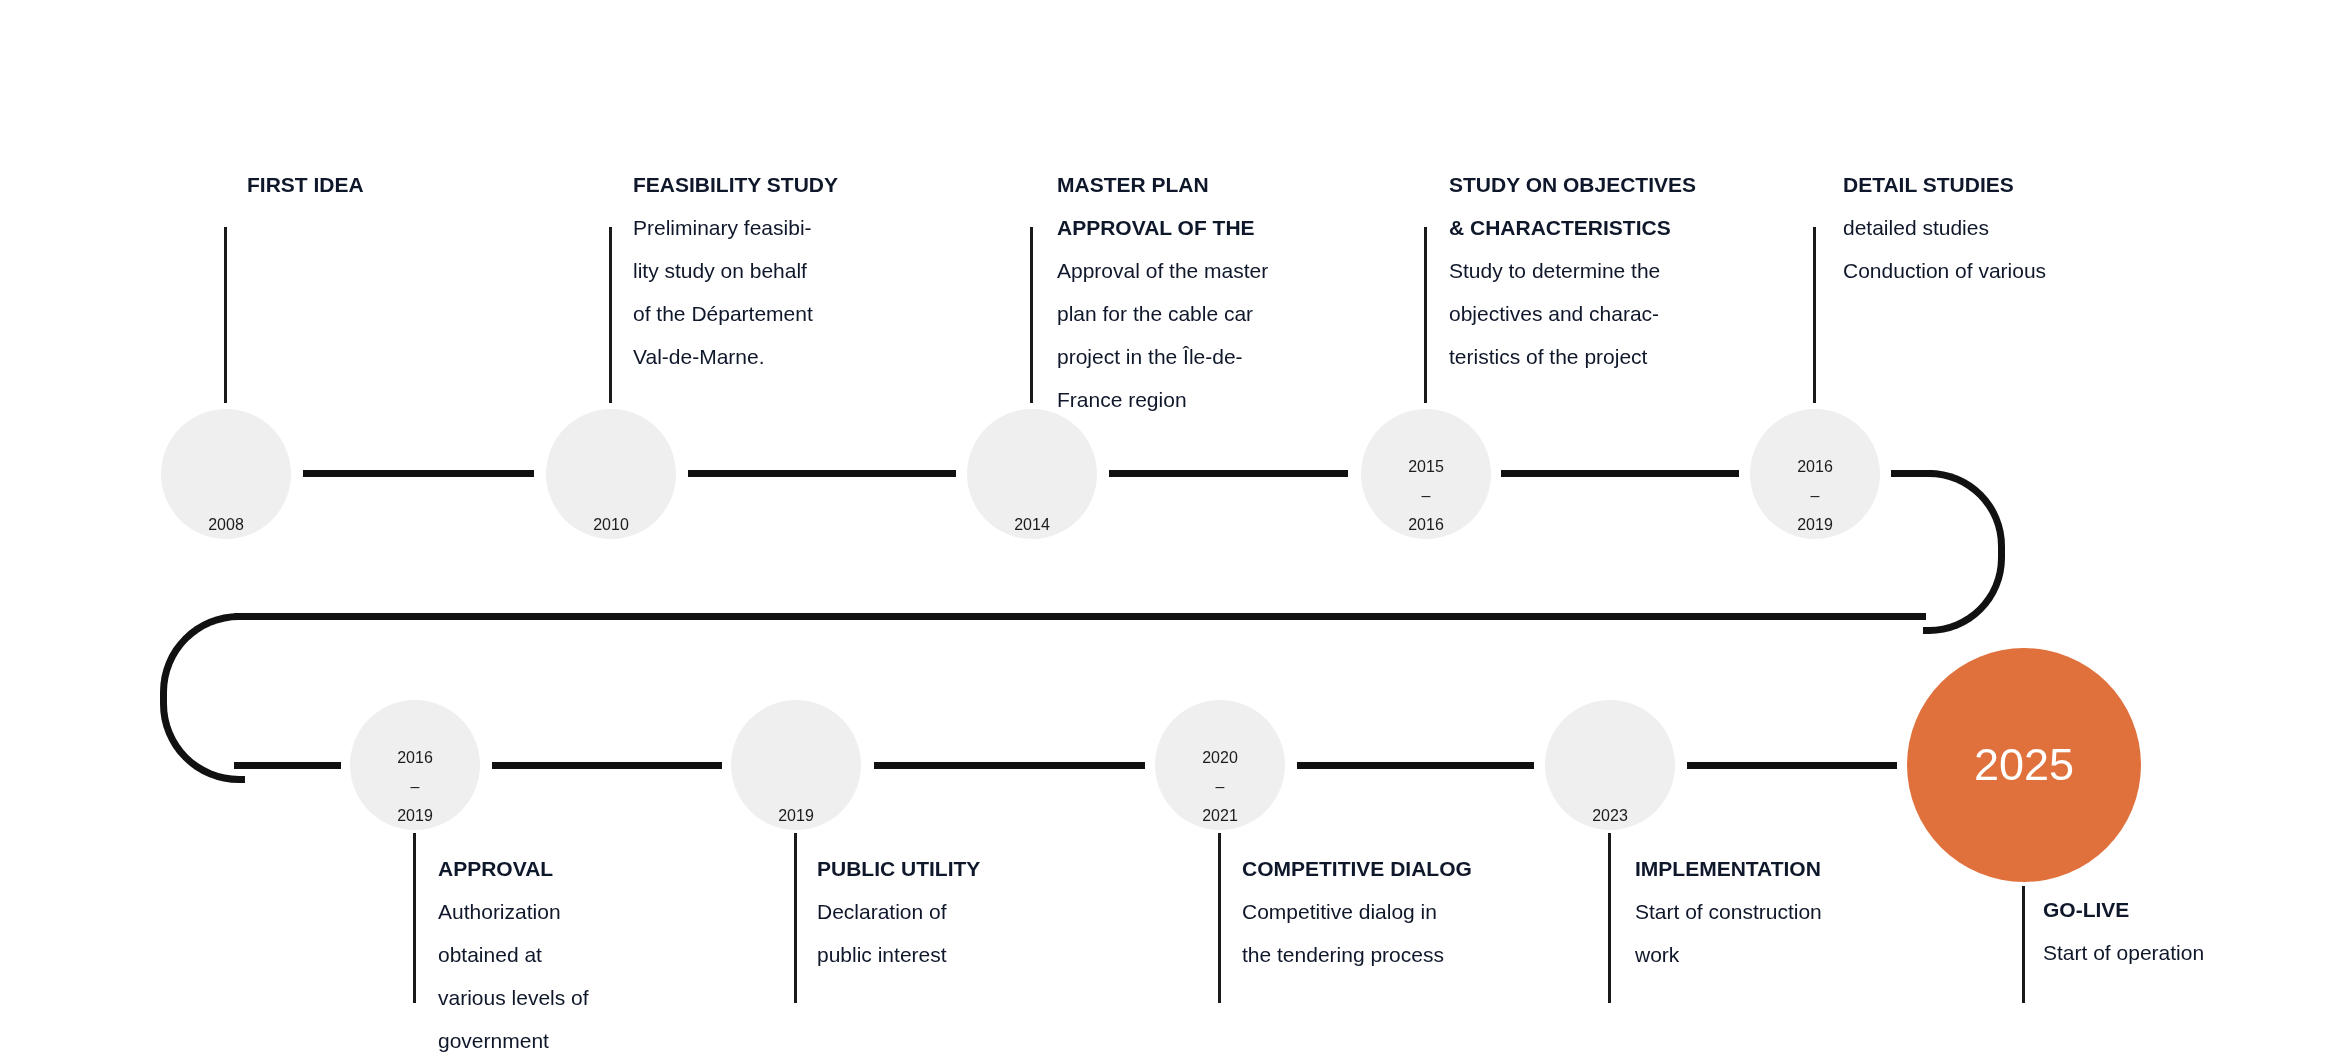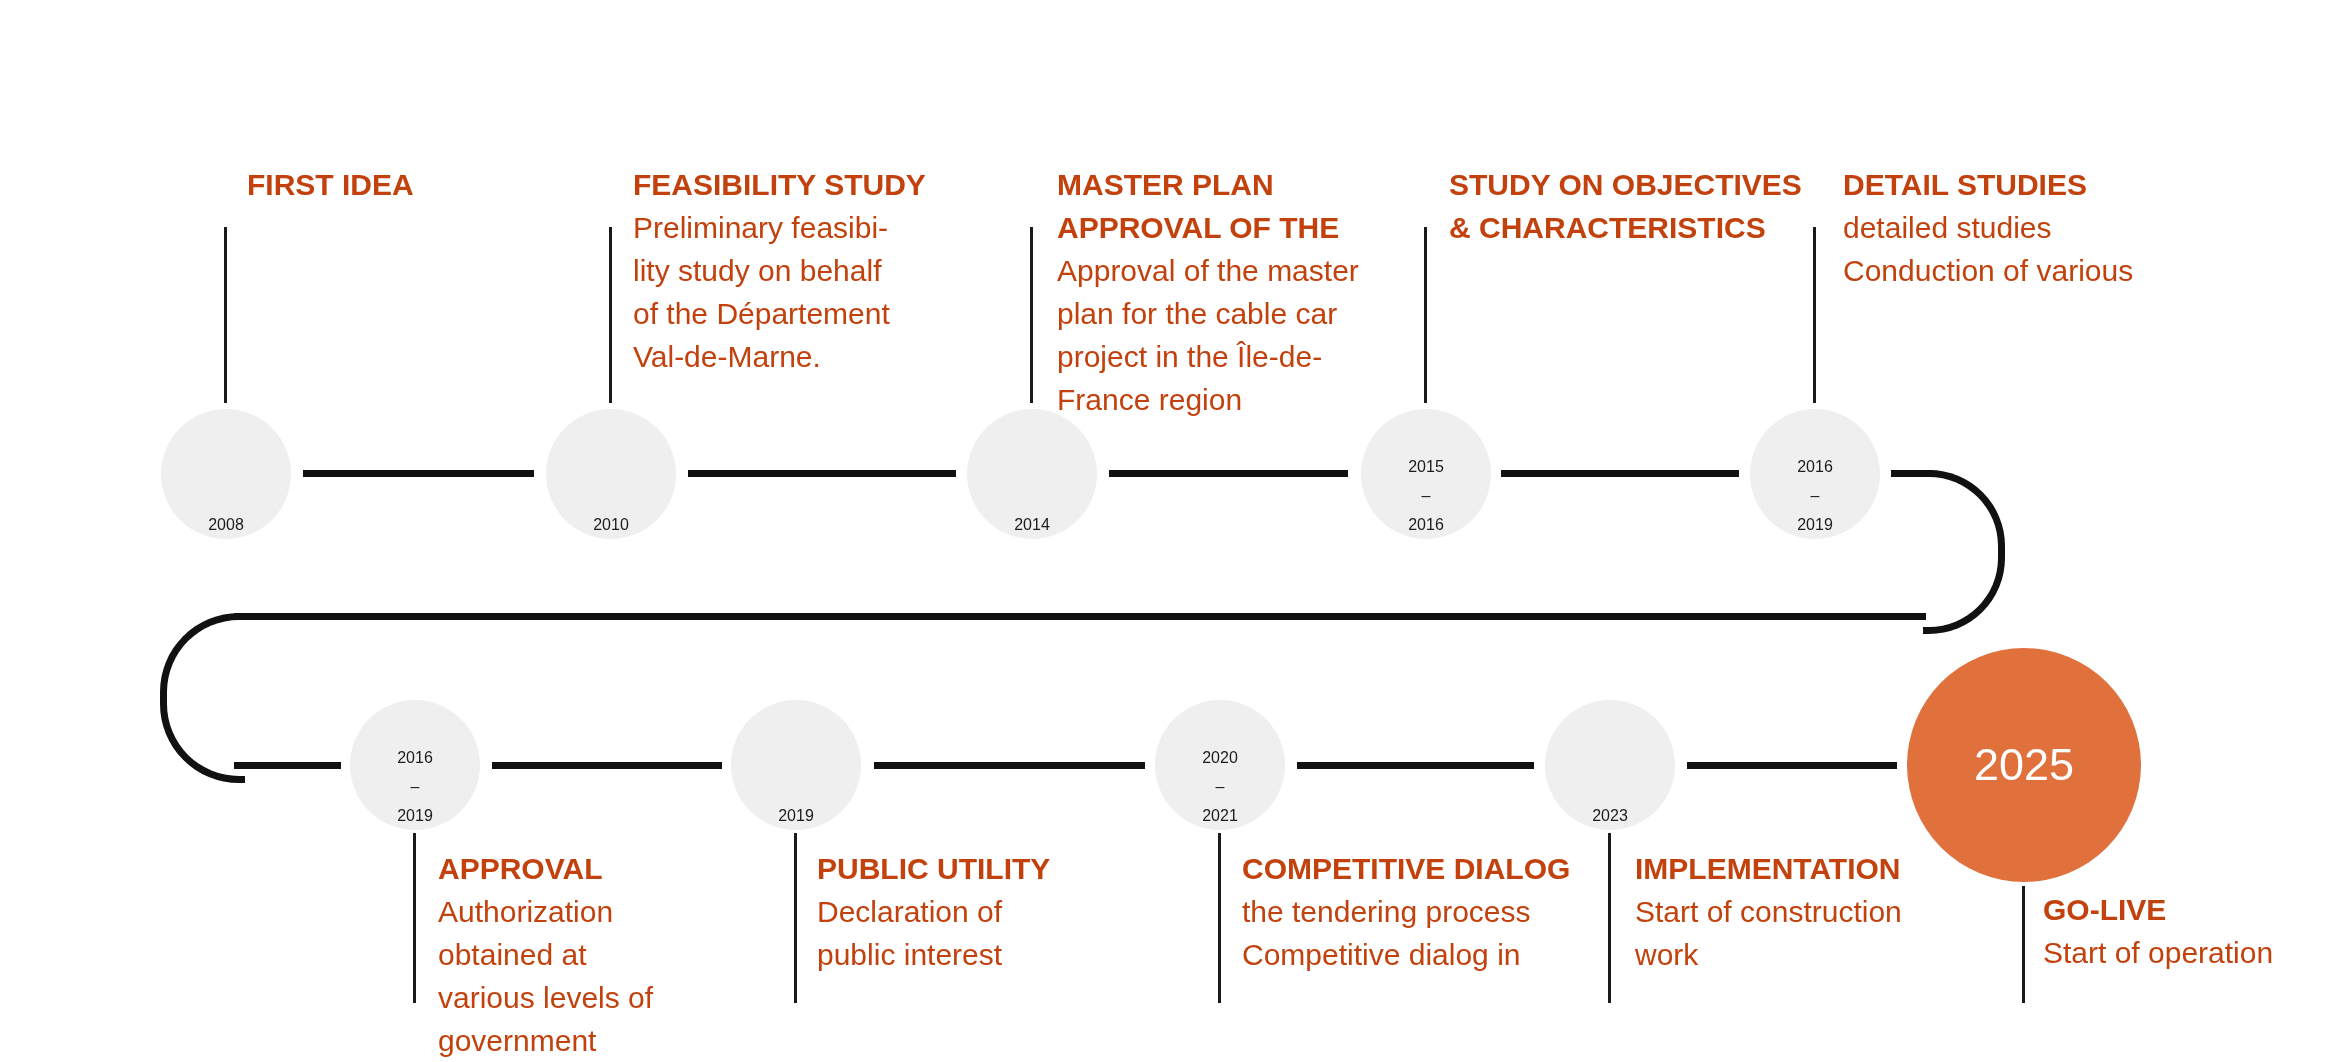--- a/index.html
+++ b/index.html
@@ -9,21 +9,21 @@
   .curve{position:absolute;border:7px solid #111111;background:transparent;}
   .curve-right{border-left:none;border-radius:0 76px 76px 0;}
   .curve-left{border-right:none;border-radius:79px 0 0 79px;}
   .tick{position:absolute;width:3px;background:#1a1a1a;}
   .node{position:absolute;width:130px;height:130px;border-radius:50%;background:#EFEFEF;
         display:flex;align-items:flex-end;justify-content:center;text-align:center;
         color:#1c1c1c;font-size:16px;line-height:29px;}
   .node-big{position:absolute;width:234px;height:234px;border-radius:50%;
         display:flex;align-items:center;justify-content:center;text-align:left;
         color:#ffffff;font-size:45px;line-height:48px;}
-  .textblock{position:absolute;color:#c2410c;font-size:30px;line-height:43px;white-space:nowrap;}
+  .textblock{position:absolute;color:#0f172a;font-size:21px;line-height:43px;white-space:nowrap;}
   .tb-title div{font-weight:700;}
 </style>
 </head>
 <body>
 
 <div class="canvas" style="background: rgb(255, 255, 255);">
 
   <div class="hline" style="left: 303px; top: 470px; width: 231px; background: rgb(17, 17, 17);"></div>
   <div class="hline" style="left: 688px; top: 470px; width: 268px; background: rgb(17, 17, 17);"></div>
   <div class="hline" style="left: 1109px; top: 470px; width: 239px; background: rgb(17, 17, 17);"></div>
@@ -104,20 +104,25 @@
           <div>2015</div>
           <div>–</div>
           <div>2016</div>
         </div>
     </div>
     <div class="textblock" style="left:1449px;top:163px;">
       <div class="tb-title">
           <div>STUDY ON OBJECTIVES</div>
           <div>&amp; CHARACTERISTICS</div>
         </div>
+      <div class="tb-body">
+          <div>Study to determine the</div>
+          <div>objectives and charac-</div>
+          <div>teristics of the project</div>
+        </div>
     </div>
   </div>
 
   <div>
     <div class="tick" style="left:1813px;top:227px;height:176px;"></div>
     <div class="node" style="left: 1750px; top: 409px; background: rgb(239, 239, 239);">
       <div>
           <div>2016</div>
           <div>–</div>
           <div>2019</div>
@@ -181,22 +186,22 @@
           <div>2020</div>
           <div>–</div>
           <div>2021</div>
         </div>
     </div>
     <div class="textblock" style="left:1242px;top:847px;">
       <div class="tb-title">
           <div>COMPETITIVE DIALOG</div>
         </div>
       <div class="tb-body">
+          <div>Competitive dialog in</div>
           <div>the tendering process</div>
-          <div>Competitive dialog in</div>
         </div>
     </div>
   </div>
 
   <div>
     <div class="tick" style="left:1608px;top:833px;height:170px;"></div>
     <div class="node" style="left: 1545px; top: 700px; background: rgb(239, 239, 239);">
       <div>
           <div>2023</div>
         </div>

